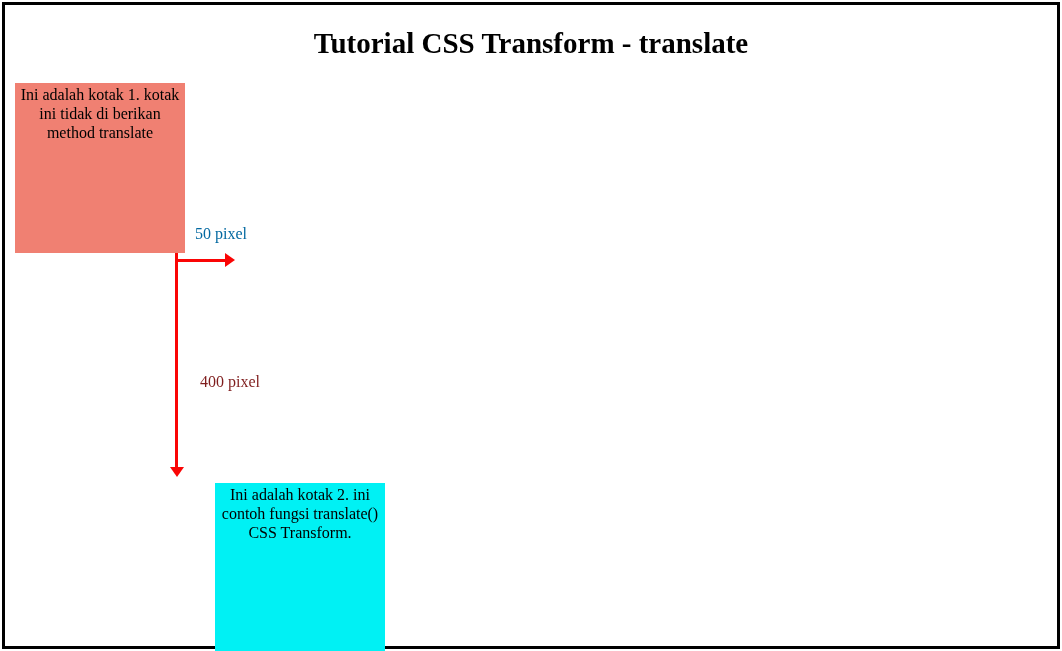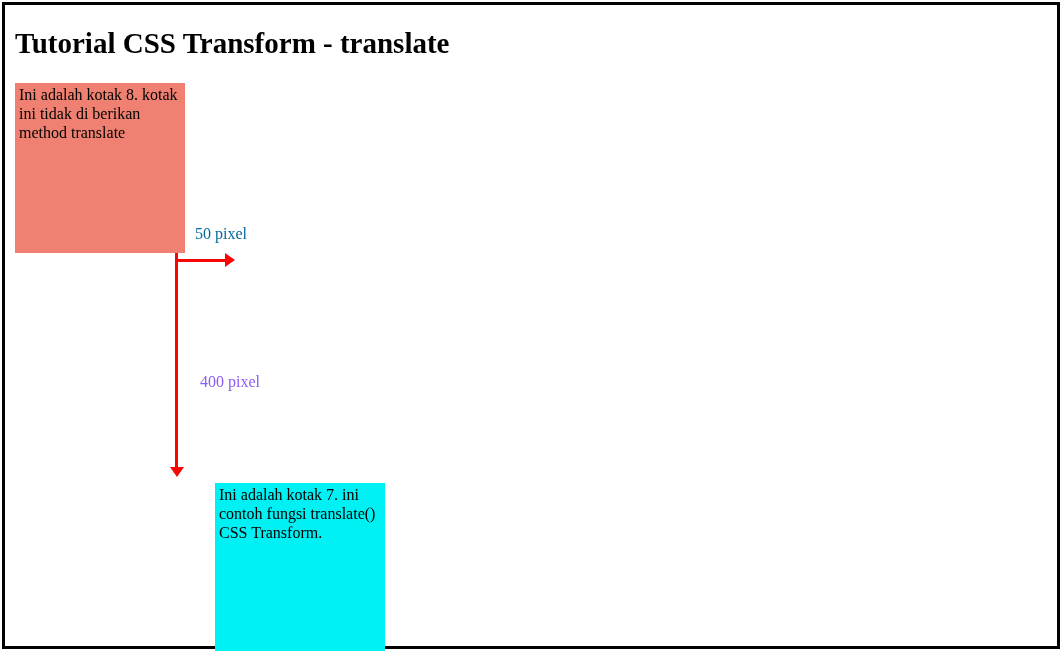--- a/index.html
+++ b/index.html
@@ -1,18 +1,19 @@
 <!DOCTYPE html>
 <html><head>
   <meta charset="utf-8">
   <style>
     * {
       margin: 0;
       padding: 0;
       box-sizing: border-box;
+      text-align: center;
     }
     body {
       font-family: "Times New Roman", Times, serif;
       background: #fff;
       width: 1062px;
       height: 651px;
       position: relative;
       overflow: hidden;
     }
     .page-frame {
@@ -57,21 +58,21 @@
       position: absolute;
       top: 220px;
       left: 190px;
       color: #0369a1;
       font-size: 16px;
     }
     .label-y {
       position: absolute;
       top: 368px;
       left: 195px;
-      color: #8b5cf6;
+      color: #7f1d1d;
       font-size: 16px;
     }
     .arrow-h {
       position: absolute;
       top: 248px;
       left: 170px;
       width: 60px;
       height: 14px;
     }
     .arrow-h-line {
@@ -119,25 +120,25 @@
     }
   </style>
 </head>
 <body>
 
 <div class="page-frame">
 
   <h1 class="page-title">Tutorial CSS Transform - translate</h1>
 
   <div class="box1">
-    <span>Ini adalah kotak 8. kotak ini tidak di berikan method translate</span>
+    <span>Ini adalah kotak 1. kotak ini tidak di berikan method translate</span>
   </div>
 
   <div class="box2">
-    <span>Ini adalah kotak 7. ini contoh fungsi translate() CSS Transform.</span>
+    <span>Ini adalah kotak 2. ini contoh fungsi translate() CSS Transform.</span>
   </div>
 
   <div class="label-x">50 pixel</div>
   <div class="label-y">400 pixel</div>
 
   <div class="arrow-h">
     <div class="arrow-h-line"></div>
     <div class="arrow-h-head"></div>
   </div>
 

